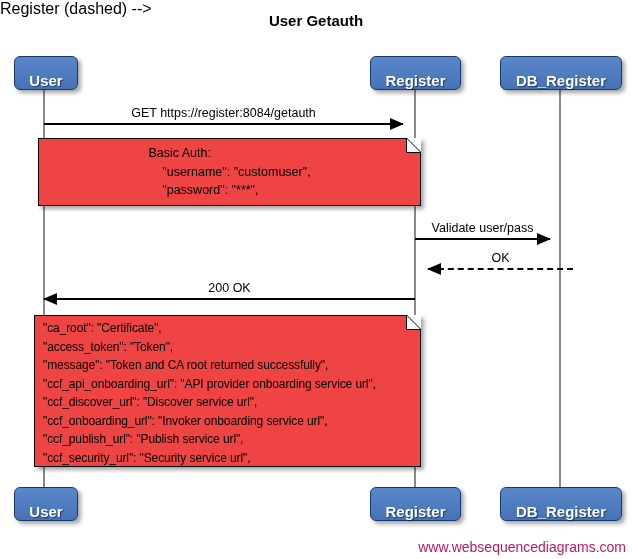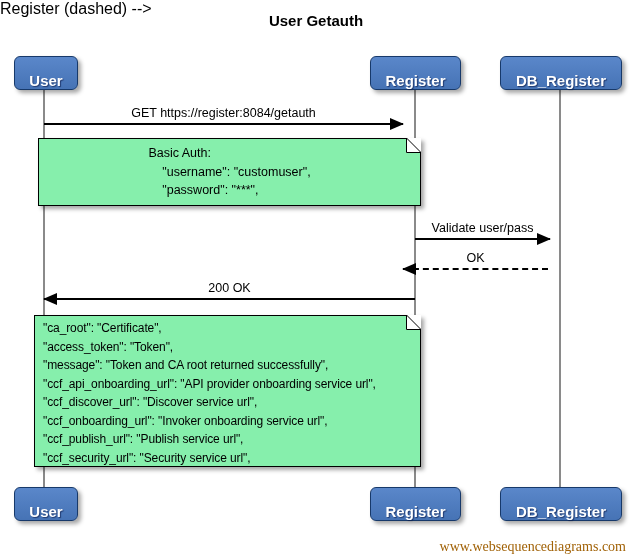--- a/index.html
+++ b/index.html
@@ -27,29 +27,29 @@
   .msg-label{
     text-align:center;font-size:12.5px;line-height:15px;margin-bottom:2px;white-space:pre;
   }
   .msg-line{position:relative;height:0;border-top:2px solid #000;}
   .msg-line.dashed{border-top-style:dashed;}
   .head{position:absolute;width:0;height:0;top:-7px;
     border-top:6px solid transparent;border-bottom:6px solid transparent;}
   .head-right{right:-1px;border-left:14px solid #000;}
   .head-left{left:-1px;border-right:14px solid #000;}
   .note{
-    position:absolute;background:#86efac;border:1px solid #000;z-index:3;
+    position:absolute;background:#ef4444;border:1px solid #000;z-index:3;
     box-shadow:3px 3px 4px rgba(0,0,0,.35);font-size:12.5px;
   }
   .fold{position:absolute;top:-1px;right:-1px;z-index:4;}
   .note-line{white-space:pre;line-height:18.5px;}
   .note-center-block{width:max-content;margin:5px auto 0;text-align:left;}
   .note-left-block{padding:3px 0 0 8px;font-size:12px;letter-spacing:-0.1px;}
   .watermark{
-    position:absolute;right:6px;bottom:4px;font-size:14px;color:#a16207;z-index:6;font-family:Liberation Serif, serif;
+    position:absolute;right:6px;bottom:4px;font-size:14px;color:#be185d;z-index:6;
   }
 </style>
 </head>
 <body>
 
 <div class="canvas">
 
   <div class="title">User Getauth</div>
 
   
@@ -92,21 +92,21 @@
 
   
   <div class="msg" style="left:415px;top:221px;width:135px;">
     <div class="msg-label">Validate user/pass</div>
     <div class="msg-line">
       <div class="head head-right"></div>
     </div>
   </div>
 
    Register (dashed) --&gt;
-  <div class="msg" style="left:403px;top:251px;width:145px;">
+  <div class="msg" style="left:428px;top:251px;width:145px;">
     <div class="msg-label">OK</div>
     <div class="msg-line dashed">
       <div class="head head-left"></div>
     </div>
   </div>
 
   
   <div class="msg" style="left:44px;top:281px;width:371px;">
     <div class="msg-label">200 OK</div>
     <div class="msg-line">

